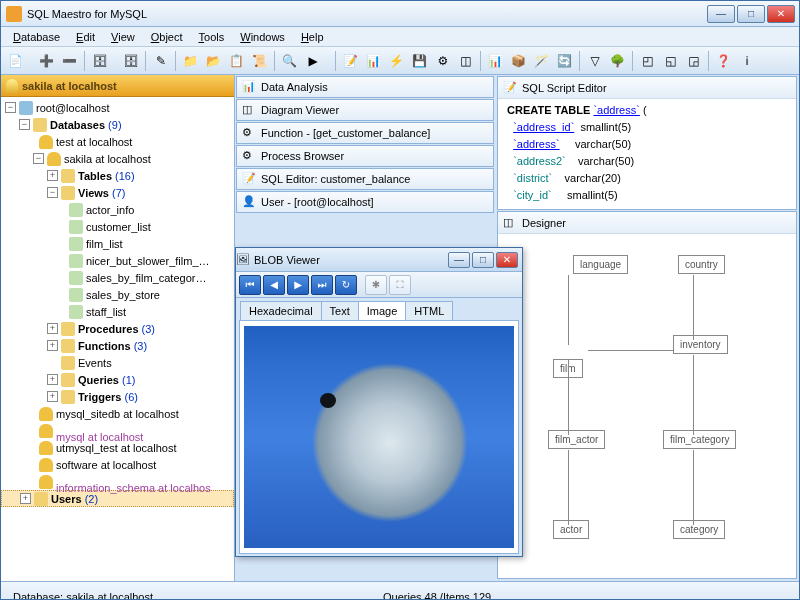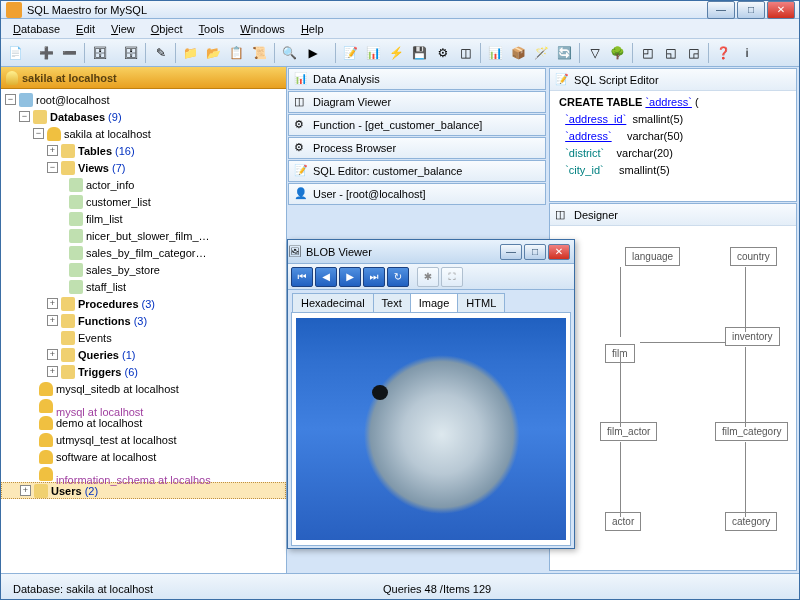--- a/index.html
+++ b/index.html
@@ -1,39 +1,39 @@
 <!DOCTYPE html>
 <html><head>
 <meta charset="utf-8">
 <style>
 * { box-sizing: border-box; margin: 0; padding: 0; font-family: Tahoma, sans-serif; font-size: 11px; }
 body { width: 800px; height: 600px; overflow: hidden; background: #d4e4f7; border: 1px solid #3b6ea5; }
 
 
-.titlebar { height: 18px; background: linear-gradient(#f4f8fc,#d9e7f7); display: flex; align-items: center; border-bottom: 1px solid #8fb3d9; }
+.titlebar { height: 26px; background: linear-gradient(#f4f8fc,#d9e7f7); display: flex; align-items: center; border-bottom: 1px solid #8fb3d9; }
 .titlebar .icon { width: 16px; height: 16px; margin: 0 5px; background: #f0a030; border-radius: 2px; }
 .titlebar .title { flex: 1; color: #000; }
 .winbtns { display: flex; gap: 2px; margin-right: 4px; }
 .winbtn { width: 28px; height: 18px; border: 1px solid #5a7fa8; border-radius: 2px; background: linear-gradient(#f4f8fc,#b8d0ea); display:flex;align-items:center;justify-content:center;font-size:10px;color:#2a4a6a;}
 .winbtn.close{background:linear-gradient(#f08080,#d03020);color:#fff;}
 
 
 .menubar { height: 20px; background: #e8f0fa; display: flex; align-items:center; padding: 0 6px; gap: 4px; border-bottom: 1px solid #b8cde4; }
 .menubar span { padding: 2px 6px; }
 .menubar span u { text-decoration: underline; }
 
 
 .toolbar { height: 28px; background: linear-gradient(#f0f6fc,#d4e4f4); display:flex; align-items:center; padding:0 4px; gap:1px; border-bottom:1px solid #8fb3d9;}
 .tbtn { width:22px; height:22px; border:1px solid transparent; border-radius:2px; display:flex;align-items:center;justify-content:center;font-size:12px;}
 .tsep{width:2px;height:20px;border-left:1px solid #a0b8d0;margin:0 2px;}
 .tsplit{width:7px;}
 
 
 .main { display:flex; height: calc(600px - 26px - 20px - 28px - 20px); }
-.sidebar { width: 286px; background:#fff; border-right:1px solid #8fb3d9; display:flex;flex-direction:column;}
+.sidebar { width: 234px; background:#fff; border-right:1px solid #8fb3d9; display:flex;flex-direction:column;}
 .sidebar-header{height:22px;background:linear-gradient(#f8d060,#e8a020);display:flex;align-items:center;padding:0 5px;gap:4px;font-weight:bold;color:#584010;border-bottom:1px solid #c08010;}
 .sidebar-header .cyl{width:12px;height:14px;background:linear-gradient(#fff090,#e0b030);border-radius:6px 6px 3px 3px;}
 .tree{flex:1;overflow:auto;padding:2px 0;}
 .tree-row{display:flex;align-items:center;height:17px;white-space:nowrap;}
 .tree-row.sel{background:#fce8b8;border:1px dotted #c09040;}
 .tw{display:inline-block;}
 .exp{width:11px;height:11px;border:1px solid #888;background:#fff;display:inline-flex;align-items:center;justify-content:center;font-size:9px;color:#555;margin-right:3px;line-height:9px;}
 .ticon{width:14px;height:14px;margin-right:3px;display:inline-block;border-radius:2px;position:relative;}
 .ti-server{background:#90c0e0;}
 .ti-db{background:#f0c040;border-radius:6px 6px 2px 2px;}
@@ -162,20 +162,25 @@
     </div>
     <div class="tree">
       <div class="tree-row">
           <span class="tw" style="width:4px"></span>
           <span class="exp">−</span>
           <span class="ticon ti-server"></span>
           <span class="tlabel">root@localhost</span>
         </div>
       <div class="tree-row"><span class="tw" style="width:18px"></span><span class="exp">−</span><span class="ticon ti-folder"></span><span class="tlabel bold">Databases</span>&nbsp;<span class="tlabel blue">(9)</span></div>
       <div class="tree-row">
+          <span class="tw" style="width:38px"></span>
+          <span class="ticon ti-db"></span>
+          <span class="tlabel">test at localhost</span>
+        </div>
+      <div class="tree-row">
           <span class="tw" style="width:32px"></span>
           <span class="exp">−</span>
           <span class="ticon ti-db"></span>
           <span class="tlabel">sakila at localhost</span>
         </div>
       <div class="tree-row"><span class="tw" style="width:46px"></span><span class="exp">+</span><span class="ticon ti-folder"></span><span class="tlabel bold">Tables</span>&nbsp;<span class="tlabel blue">(16)</span></div>
       <div class="tree-row"><span class="tw" style="width:46px"></span><span class="exp">−</span><span class="ticon ti-folder"></span><span class="tlabel bold">Views</span>&nbsp;<span class="tlabel blue">(7)</span></div>
       <div class="tree-row">
           <span class="tw" style="width:68px"></span>
           <span class="ticon ti-view"></span>
@@ -222,25 +227,20 @@
       <div class="tree-row"><span class="tw" style="width:46px"></span><span class="exp">+</span><span class="ticon ti-folder"></span><span class="tlabel bold">Triggers</span>&nbsp;<span class="tlabel blue">(6)</span></div>
       <div class="tree-row">
           <span class="tw" style="width:38px"></span>
           <span class="ticon ti-db"></span>
           <span class="tlabel">mysql_sitedb at localhost</span>
         </div>
       <div class="tree-row">
           <span class="tw" style="width:38px"></span>
           <span class="ticon ti-db"></span>
           <span class="tlabel purple">mysql at localhost</span>
-        </div>
-      <div class="tree-row">
-          <span class="tw" style="width:38px"></span>
-          <span class="ticon ti-db"></span>
-          <span class="tlabel">demo at localhost</span>
         </div>
       <div class="tree-row">
           <span class="tw" style="width:38px"></span>
           <span class="ticon ti-db"></span>
           <span class="tlabel">utmysql_test at localhost</span>
         </div>
       <div class="tree-row">
           <span class="tw" style="width:38px"></span>
           <span class="ticon ti-db"></span>
           <span class="tlabel">software at localhost</span>
@@ -284,34 +284,35 @@
 
     <div class="sqlpane">
       <div class="panel">
           <span class="picon">📝</span>
           <span>SQL Script Editor</span>
         </div>
       <div class="sqlbody">
         <div>&nbsp;<span class="kw">CREATE TABLE </span><span class="id">`address`</span><span> (</span></div>
         <div>&nbsp;&nbsp;&nbsp;<span class="id">`address_id`</span>&nbsp;&nbsp;<span class="ty">smallint</span><span>(</span><span class="num">5</span><span>)</span></div>
         <div>&nbsp;&nbsp;&nbsp;<span class="id">`address`</span>&nbsp;&nbsp;&nbsp;&nbsp;&nbsp;<span class="ty">varchar</span><span>(</span><span class="num">50</span><span>)</span></div>
+        <div>&nbsp;&nbsp;&nbsp;<span class="id2">`address2`</span>&nbsp;&nbsp;&nbsp;&nbsp;<span class="ty">varchar</span><span>(</span><span class="num">50</span><span>)</span></div>
         <div>&nbsp;&nbsp;&nbsp;<span class="id2">`district`</span>&nbsp;&nbsp;&nbsp;&nbsp;<span class="ty">varchar</span><span>(</span><span class="num">20</span><span>)</span></div>
         <div>&nbsp;&nbsp;&nbsp;<span class="id2">`city_id`</span>&nbsp;&nbsp;&nbsp;&nbsp;&nbsp;<span class="ty">smallint</span><span>(</span><span class="num">5</span><span>)</span></div>
       </div>
     </div>
 
     <div class="designer">
       <div class="panel">
           <span class="picon">◫</span>
           <span>Designer</span>
         </div>
       <div class="dcanvas">
         <div class="dbox" style="left:75px;top:20px">language</div>
         <div class="dbox" style="left:180px;top:20px">country</div>
-        <div class="dbox" style="left:55px;top:117px">film</div>
+        <div class="dbox" style="left:55px;top:124px">film</div>
         <div class="dbox" style="left:175px;top:100px">inventory</div>
         <div class="dbox" style="left:50px;top:195px">film_actor</div>
         <div class="dbox" style="left:165px;top:195px">film_category</div>
         <div class="dbox" style="left:55px;top:285px">actor</div>
         <div class="dbox" style="left:175px;top:285px">category</div>
         <div class="dline" style="left:70px;top:40px;width:1px;height:70px"></div>
         <div class="dline" style="left:70px;top:125px;width:1px;height:75px"></div>
         <div class="dline" style="left:70px;top:215px;width:1px;height:75px"></div>
         <div class="dline" style="left:195px;top:40px;width:1px;height:65px"></div>
         <div class="dline" style="left:195px;top:120px;width:1px;height:80px"></div>

